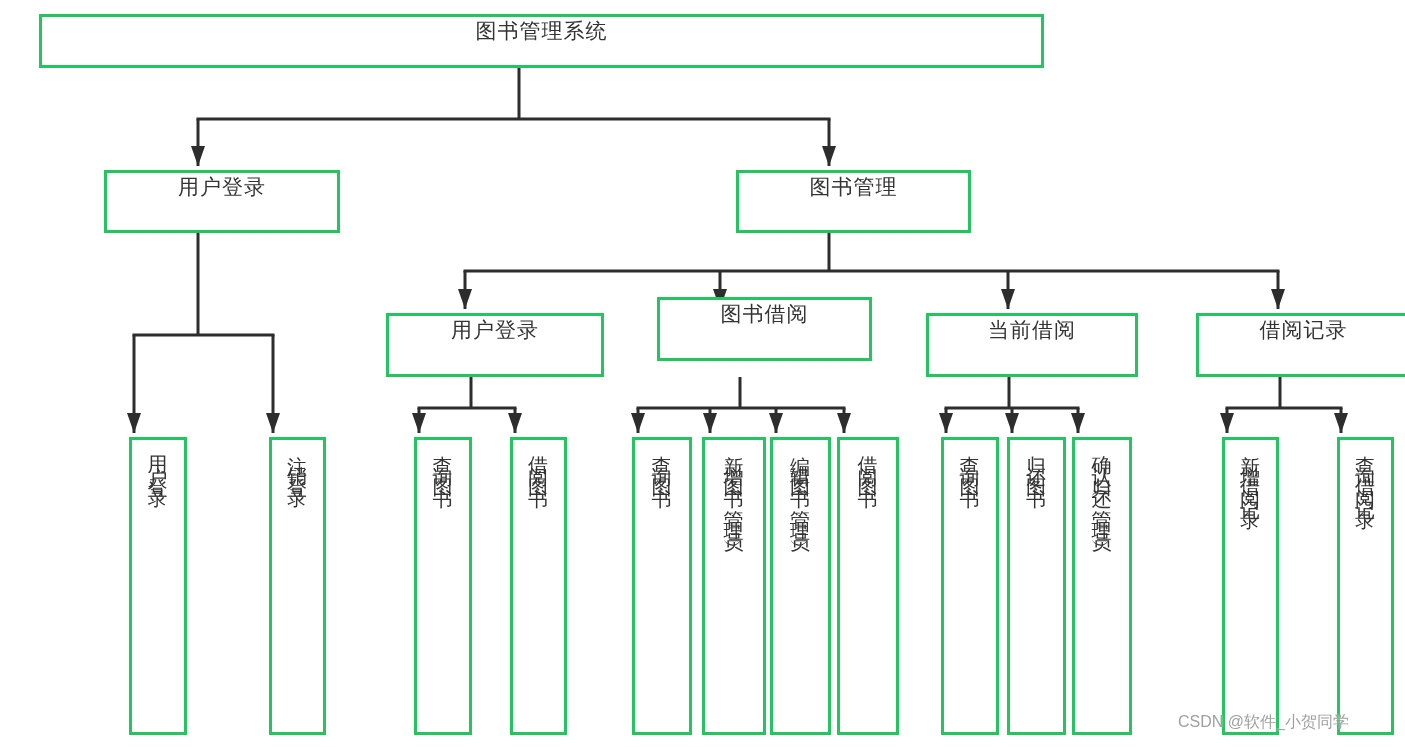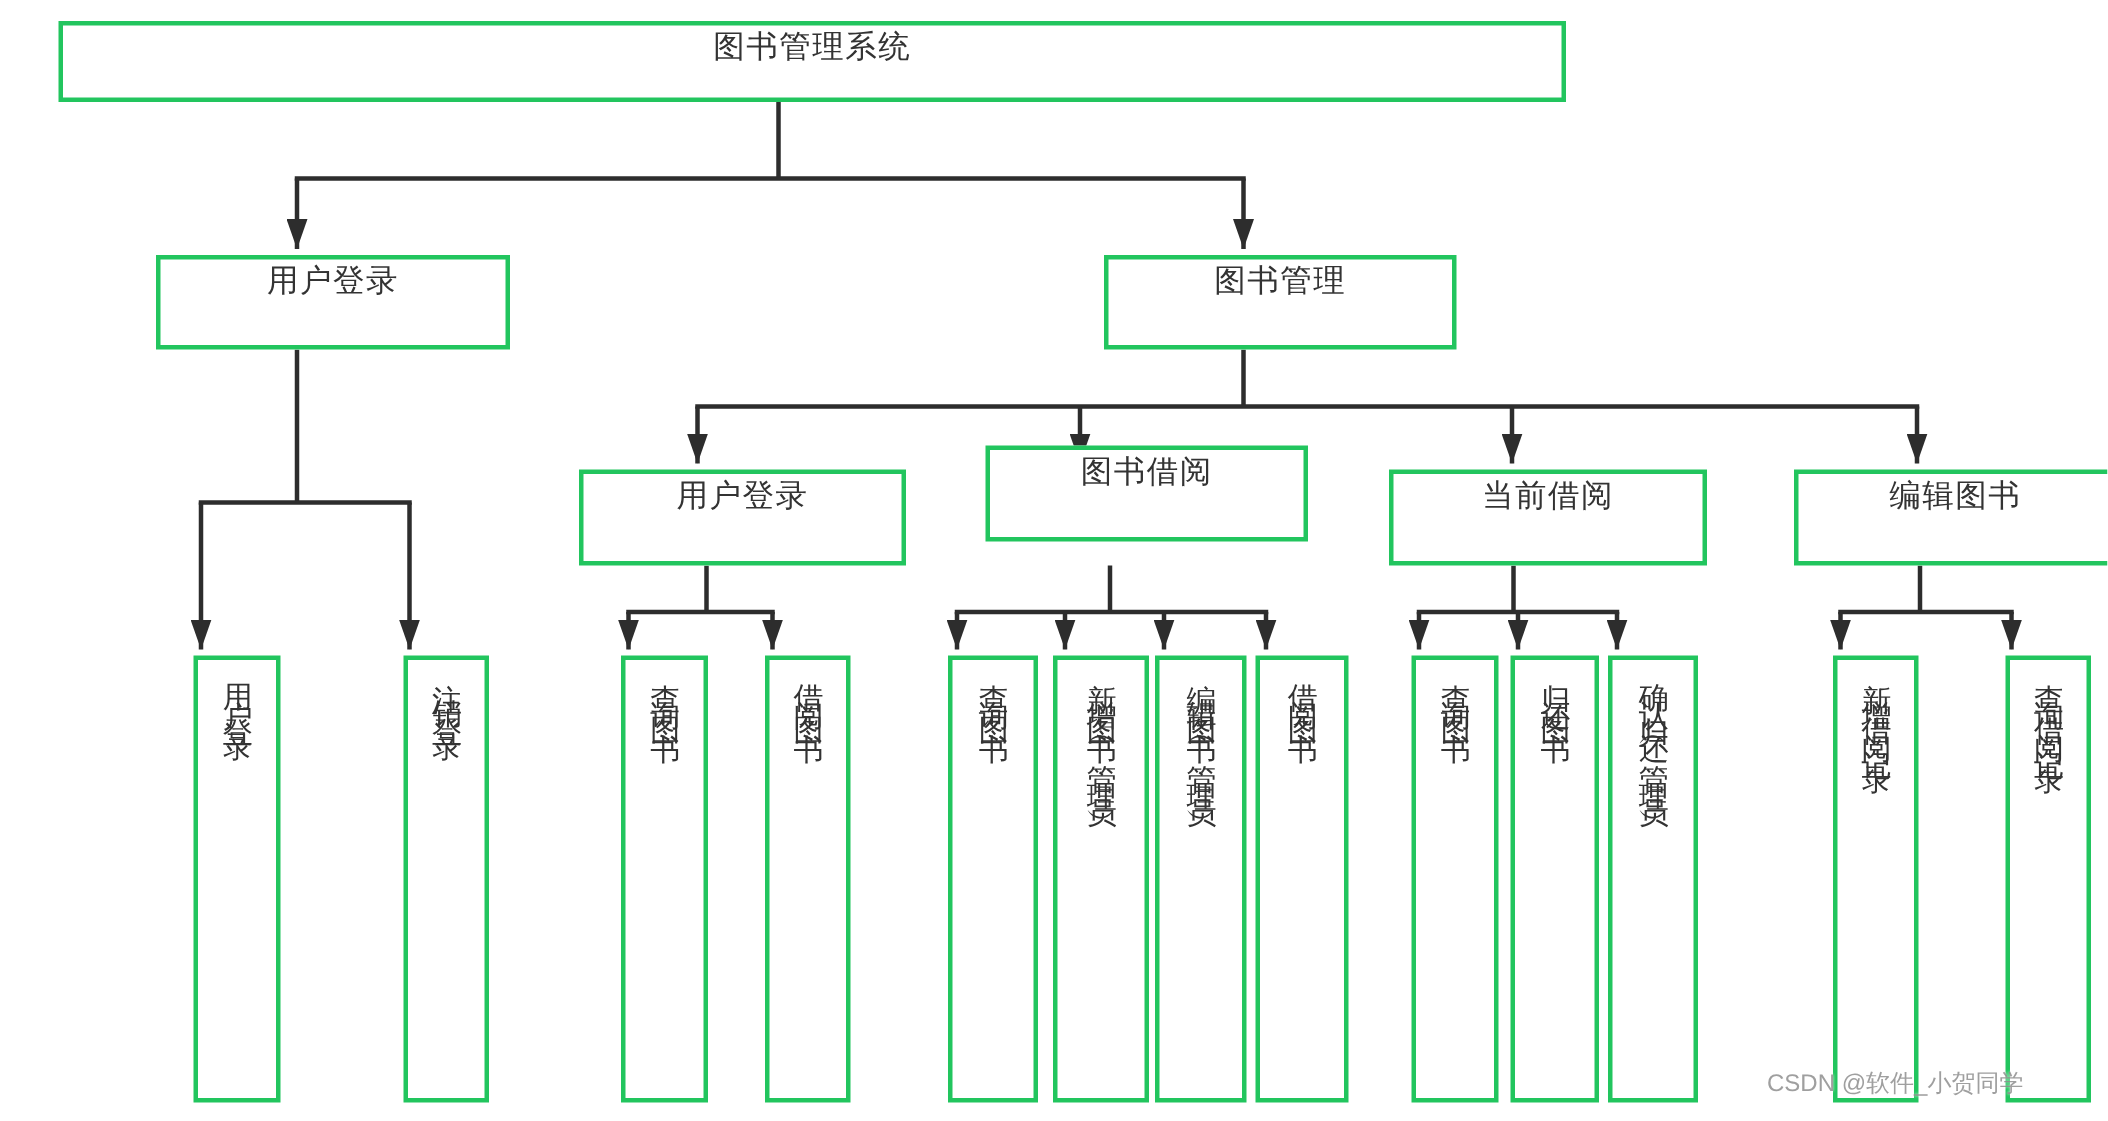--- a/index.html
+++ b/index.html
@@ -99,21 +99,21 @@
   <div class="node" style="left:362px;top:313px;width:218px;height:64px">
     <span class="hlabel">用户登录</span>
   </div>
   <div class="node" style="left:633px;top:297px;width:215px;height:64px">
     <span class="hlabel">图书借阅</span>
   </div>
   <div class="node" style="left:902px;top:313px;width:212px;height:64px">
     <span class="hlabel">当前借阅</span>
   </div>
   <div class="node" style="left:1172px;top:313px;width:215px;height:64px">
-    <span class="hlabel">编辑图书</span>
+    <span class="hlabel">借阅记录</span>
   </div>
 
   <div class="node leaf" style="left:390px;top:437px;width:58px;height:298px">
     <span class="vtext">查询图书</span>
   </div>
   <div class="node leaf" style="left:486px;top:437px;width:57px;height:298px">
     <span class="vtext">借阅图书</span>
   </div>
 
   <div class="node leaf" style="left:608px;top:437px;width:60px;height:298px">

